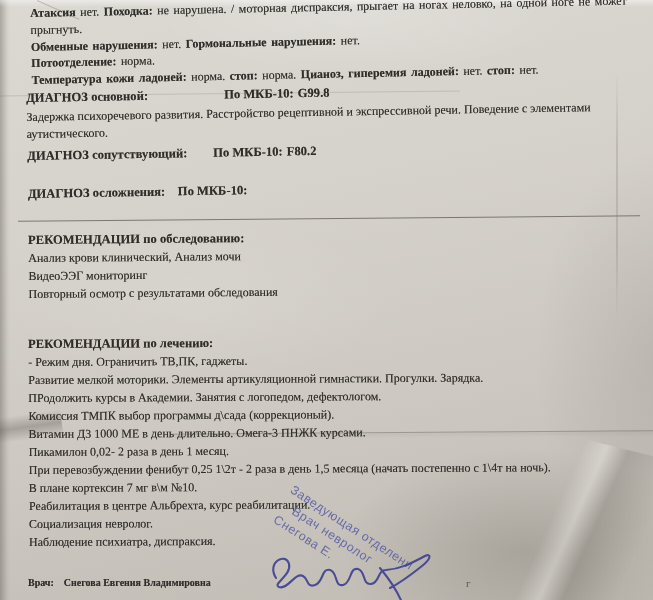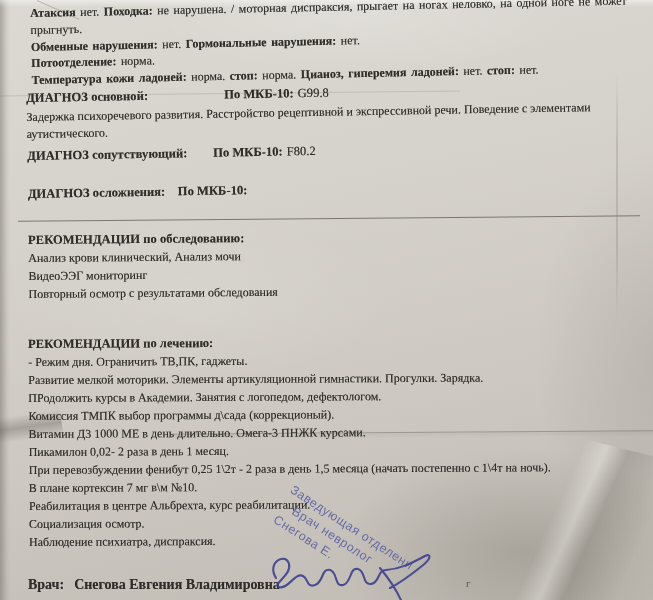--- a/index.html
+++ b/index.html
@@ -42,28 +42,28 @@
 
   
   .sec{position:absolute;color:#2f2d29;font-size:12px;text-shadow:0 0 0.5px rgba(47,45,41,0.55);}
   .line{white-space:nowrap;line-height:16.8px;}
   .b{font-weight:bold;}
   .sec-exam{left:30px;top:5px;width:615px;transform:rotate(-1.2deg);transform-origin:left top;word-spacing:1.5px;}
   .sec-diag{left:26px;top:90px;width:615px;transform:rotate(-1deg);transform-origin:left top;}
   .diag-row{white-space:nowrap;line-height:17px;font-size:12.6px;}
   .dlabel{display:inline-block;}
   .w1{width:198px;} .w2{width:186px;} .w3{width:150px;}
-  .code{font-weight:normal;margin-left:4px;}
+  .code{font-weight:bold;margin-left:4px;}
   .diag-desc{margin-top:2px;}
   .gap5{margin-top:5px;} .gap21{margin-top:21px;}
   .head{font-weight:bold;font-size:12.6px;line-height:18px;}
   .sec-recexam{left:28px;top:231px;width:600px;transform:rotate(-0.5deg);transform-origin:left top;}
   .sec-recexam .line,.sec-rectreat .line{line-height:18px;}
   .sec-rectreat{left:28px;top:335px;width:615px;transform:rotate(-0.3deg);transform-origin:left top;}
-  .sec-doctor{left:28px;top:577px;font-size:14px;}
+  .sec-doctor{left:28px;top:577px;font-size:10px;}
   .sec-doctor .name{margin-left:10px;}
 
   
   .stamp{position:absolute;left:296px;top:482px;transform:rotate(33deg);transform-origin:left top;
     color:rgba(90,93,164,0.88);font-family:"Liberation Sans","DejaVu Sans",sans-serif;
     font-size:12.5px;letter-spacing:0.6px;line-height:17px;}
   .stamp .sline{white-space:nowrap;}
   .stamp .s2{margin-left:13px;}
   .stamp .s3{margin-left:2px;}
   .signature{position:absolute;left:262px;top:526px;}
@@ -124,21 +124,21 @@
     <div>
         <div class="line"><span>- Режим дня. Ограничить ТВ,ПК, гаджеты.</span></div>
         <div class="line"><span>Развитие мелкой моторики. Элементы артикуляционной гимнастики. Прогулки. Зарядка.</span></div>
         <div class="line"><span>ПРодолжить курсы в Академии. Занятия с логопедом, дефектологом.</span></div>
         <div class="line"><span>Комиссия ТМПК выбор программы д\сада (коррекционый).</span></div>
         <div class="line"><span>Витамин Д3 1000 МЕ в день длительно. Омега-3 ПНЖК курсами.</span></div>
         <div class="line"><span>Пикамилон 0,02- 2 раза в день 1 месяц.</span></div>
         <div class="line"><span>При перевозбуждении фенибут 0,25 1\2т - 2 раза в день 1,5 месяца (начать постепенно с 1\4т на ночь).</span></div>
         <div class="line"><span>В плане кортексин 7 мг в\м №10.</span></div>
         <div class="line"><span>Реабилитация в центре Альбрехта, курс реабилитации.</span></div>
-        <div class="line"><span>Социализация осмотр.</span></div>
+        <div class="line"><span>Социализация невролог.</span></div>
         <div class="line"><span>Наблюдение психиатра, диспраксия.</span></div>
       </div>
   </div>
 
   <div class="sec sec-doctor">
     <span class="b">Врач:</span><span class="b name">Снегова Евгения Владимировна</span>
   </div>
 
   <div class="stamp">
     <div class="sline s1">Заведующая отделени</div>

